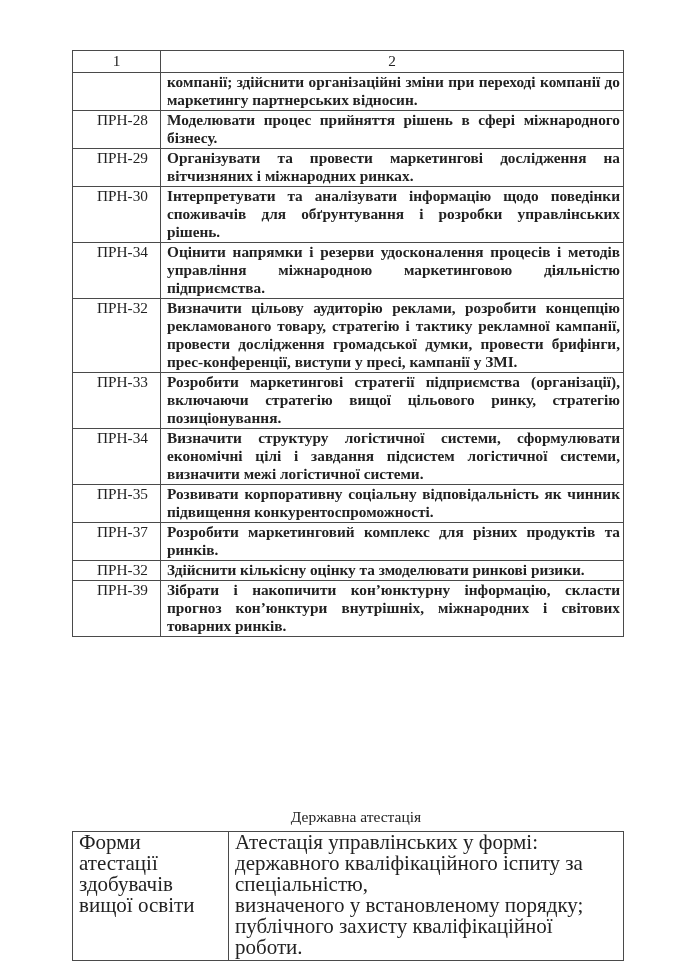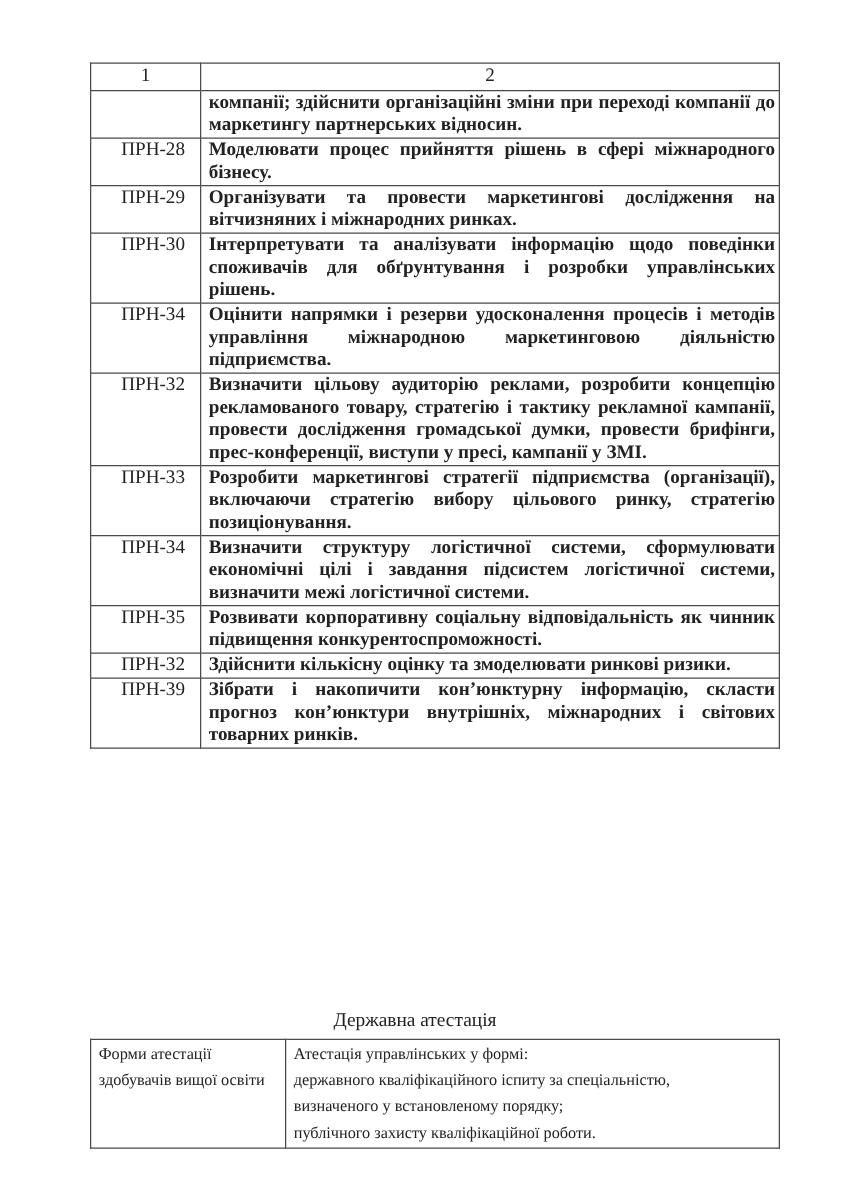--- a/index.html
+++ b/index.html
@@ -45,35 +45,35 @@
   }
   table.prn td.desc {
     padding: 0 3px 1px 6px;
     text-align: justify;
     font-weight: bold;
   }
 
   
   .attestation-heading {
     position: absolute;
-    left: 56px;
+    left: 80px;
     top: 807px;
     width: 552px;
     text-align: center;
     font-size: 15.5px;
     line-height: 20px;
   }
   table.attest {
     position: absolute;
     left: 72px;
     top: 831px;
     width: 552px;
     border-collapse: collapse;
     table-layout: fixed;
-    font-size: 13px;
+    font-size: 21px;
     line-height: 21px;
   }
   table.attest td {
     border: 1px solid #4a4a4a;
     vertical-align: top;
     padding: 0 4px 2px 6px;
   }
   table.attest col.a-label { width: 156px; }
 </style>
 </head>
@@ -110,29 +110,33 @@
       <tr>
         <td class="code">ПРН-34</td>
         <td class="desc">Оцінити напрямки і резерви удосконалення процесів і методів управління міжнародною маркетинговою діяльністю підприємства.</td>
       </tr>
       <tr>
         <td class="code">ПРН-32</td>
         <td class="desc">Визначити цільову аудиторію реклами, розробити концепцію рекламованого товару, стратегію і тактику рекламної кампанії, провести дослідження громадської думки, провести брифінги, прес-конференції, виступи у пресі, кампанії у ЗМІ.</td>
       </tr>
       <tr>
         <td class="code">ПРН-33</td>
-        <td class="desc">Розробити маркетингові стратегії підприємства (організації), включаючи стратегію вибору цільового ринку, стратегію позиціонування.</td>
+        <td class="desc">Розробити маркетингові стратегії підприємства (організації), включаючи стратегію вищої цільового ринку, стратегію позиціонування.</td>
       </tr>
       <tr>
         <td class="code">ПРН-34</td>
         <td class="desc">Визначити структуру логістичної системи, сформулювати економічні цілі і завдання підсистем логістичної системи, визначити межі логістичної системи.</td>
       </tr>
       <tr>
         <td class="code">ПРН-35</td>
         <td class="desc">Розвивати корпоративну соціальну відповідальність як чинник підвищення конкурентоспроможності.</td>
+      </tr>
+      <tr>
+        <td class="code">ПРН-37</td>
+        <td class="desc">Розробити маркетинговий комплекс для різних продуктів та ринків.</td>
       </tr>
       <tr>
         <td class="code">ПРН-32</td>
         <td class="desc">Здійснити кількісну оцінку та змоделювати ринкові ризики.</td>
       </tr>
       <tr>
         <td class="code">ПРН-39</td>
         <td class="desc">Зібрати і накопичити кон’юнктурну інформацію, скласти прогноз кон’юнктури внутрішніх, міжнародних і світових товарних ринків.</td>
       </tr>
     </tbody>

